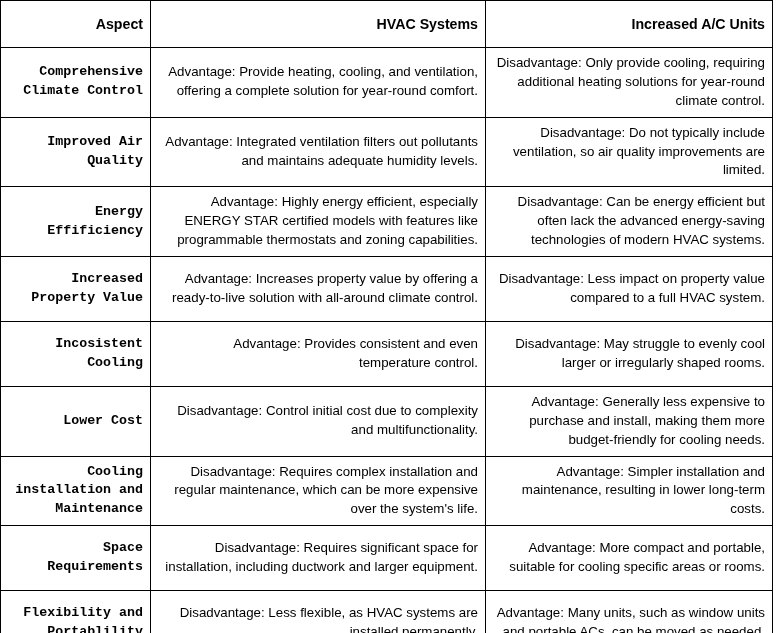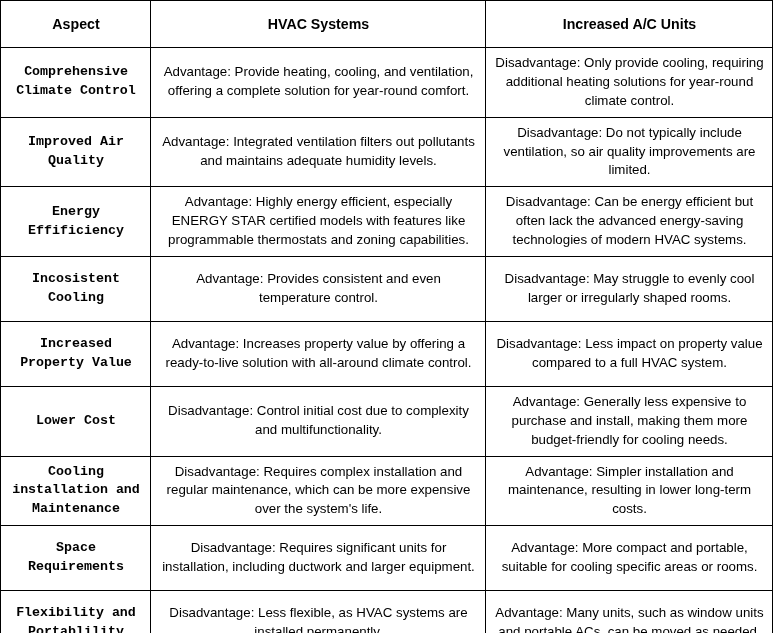--- a/index.html
+++ b/index.html
@@ -30,21 +30,21 @@
   }
   table.comparison col.c-aspect   { width: 150px; }
   table.comparison col.c-hvac     { width: 335px; }
   table.comparison col.c-standalone { width: 287px; }
 
   table.comparison td,
   table.comparison th {
     border: 1.6px solid #000000;
     vertical-align: middle;
     padding: 6px 7px 6px 8px;
-    text-align: center;
+    text-align: right;
     font-size: 13.3px;
     line-height: 1.42;
     word-wrap: break-word;
     overflow-wrap: break-word;
   }
   table.comparison thead th {
     font-weight: bold;
     font-size: 14.2px;
     height: 32px;
     padding-top: 7px;
@@ -95,46 +95,46 @@
         <td class="body-cell">Disadvantage: Do not typically include ventilation, so air quality improvements are limited.</td>
       </tr>
 
       <tr class="data-row">
         <td class="aspect-cell">Energy Effificiency</td>
         <td class="body-cell">Advantage: Highly energy efficient, especially ENERGY STAR certified models with features like programmable thermostats and zoning capabilities.</td>
         <td class="body-cell">Disadvantage: Can be energy efficient but often lack the advanced energy-saving technologies of modern HVAC systems.</td>
       </tr>
 
       <tr class="data-row">
+        <td class="aspect-cell">Increased Property Value</td>
+        <td class="body-cell">Advantage: Increases property value by offering a ready-to-live solution with all-around climate control.</td>
+        <td class="body-cell">Disadvantage: Less impact on property value compared to a full HVAC system.</td>
+      </tr>
+
+      <tr class="data-row">
         <td class="aspect-cell">Incosistent Cooling</td>
         <td class="body-cell">Advantage: Provides consistent and even temperature control.</td>
         <td class="body-cell">Disadvantage: May struggle to evenly cool larger or irregularly shaped rooms.</td>
-      </tr>
-
-      <tr class="data-row">
-        <td class="aspect-cell">Increased Property Value</td>
-        <td class="body-cell">Advantage: Increases property value by offering a ready-to-live solution with all-around climate control.</td>
-        <td class="body-cell">Disadvantage: Less impact on property value compared to a full HVAC system.</td>
       </tr>
 
       <tr class="data-row">
         <td class="aspect-cell">Lower Cost</td>
         <td class="body-cell">Disadvantage: Control initial cost due to complexity and multifunctionality.</td>
         <td class="body-cell">Advantage: Generally less expensive to purchase and install, making them more budget-friendly for cooling needs.</td>
       </tr>
 
       <tr class="data-row">
         <td class="aspect-cell">Cooling installation and Maintenance</td>
         <td class="body-cell">Disadvantage: Requires complex installation and regular maintenance, which can be more expensive over the system's life.</td>
         <td class="body-cell">Advantage: Simpler installation and maintenance, resulting in lower long-term costs.</td>
       </tr>
 
       <tr class="data-row">
         <td class="aspect-cell">Space Requirements</td>
-        <td class="body-cell">Disadvantage: Requires significant units for installation, including ductwork and larger equipment.</td>
+        <td class="body-cell">Disadvantage: Requires significant space for installation, including ductwork and larger equipment.</td>
         <td class="body-cell">Advantage: More compact and portable, suitable for cooling specific areas or rooms.</td>
       </tr>
 
       <tr class="data-row">
         <td class="aspect-cell">Flexibility and Portablility</td>
         <td class="body-cell">Disadvantage: Less flexible, as HVAC systems are installed permanently.</td>
         <td class="body-cell">Advantage: Many units, such as window units and portable ACs, can be moved as needed.</td>
       </tr>
 
     </tbody>

